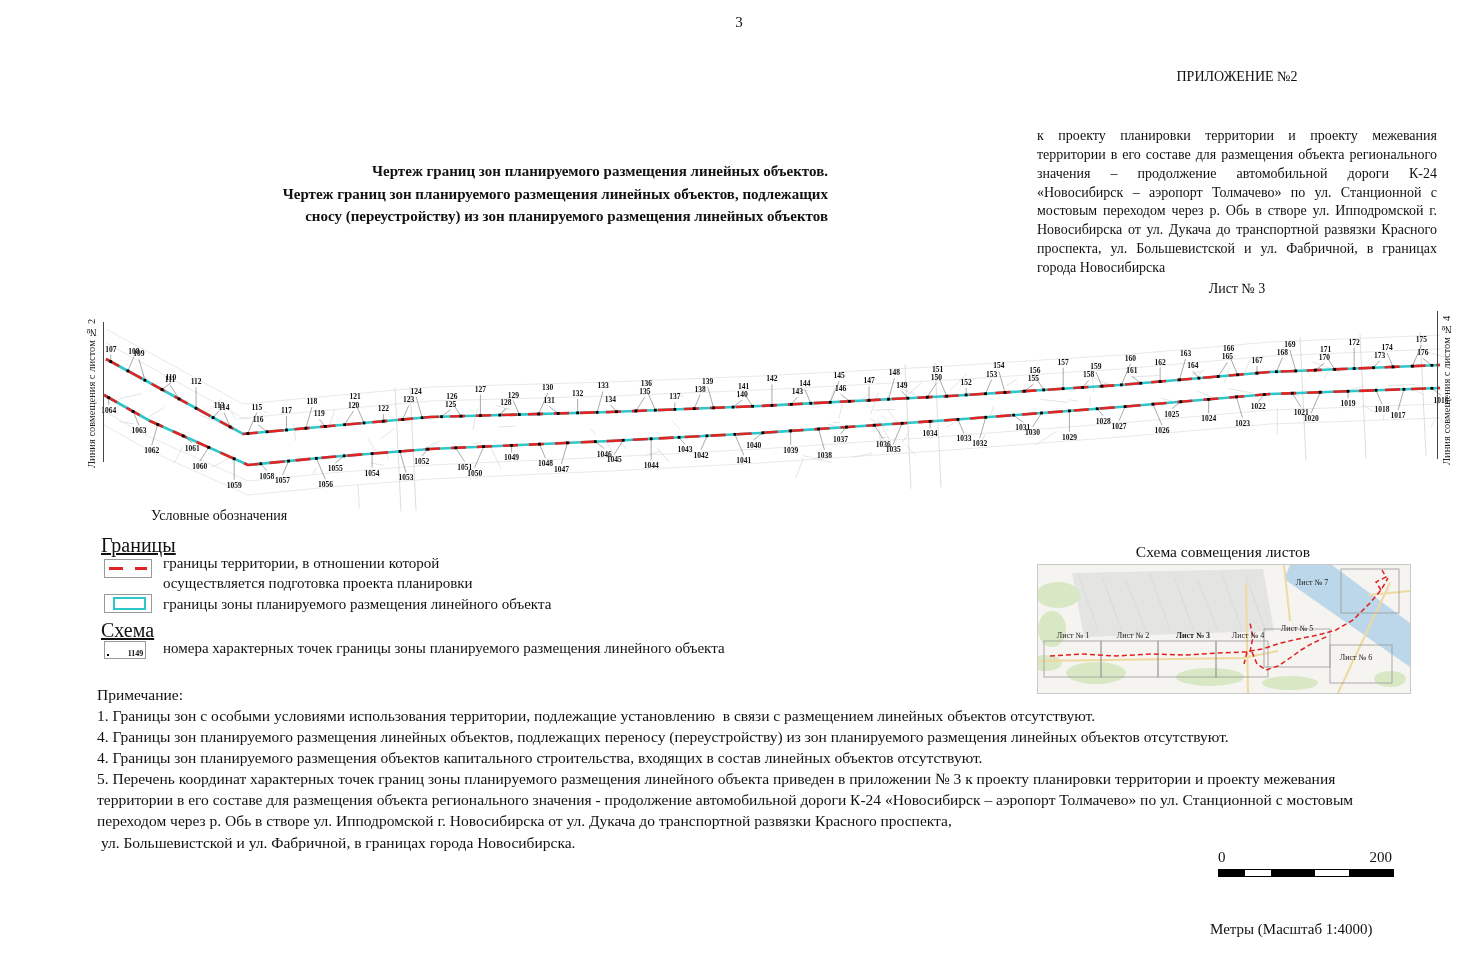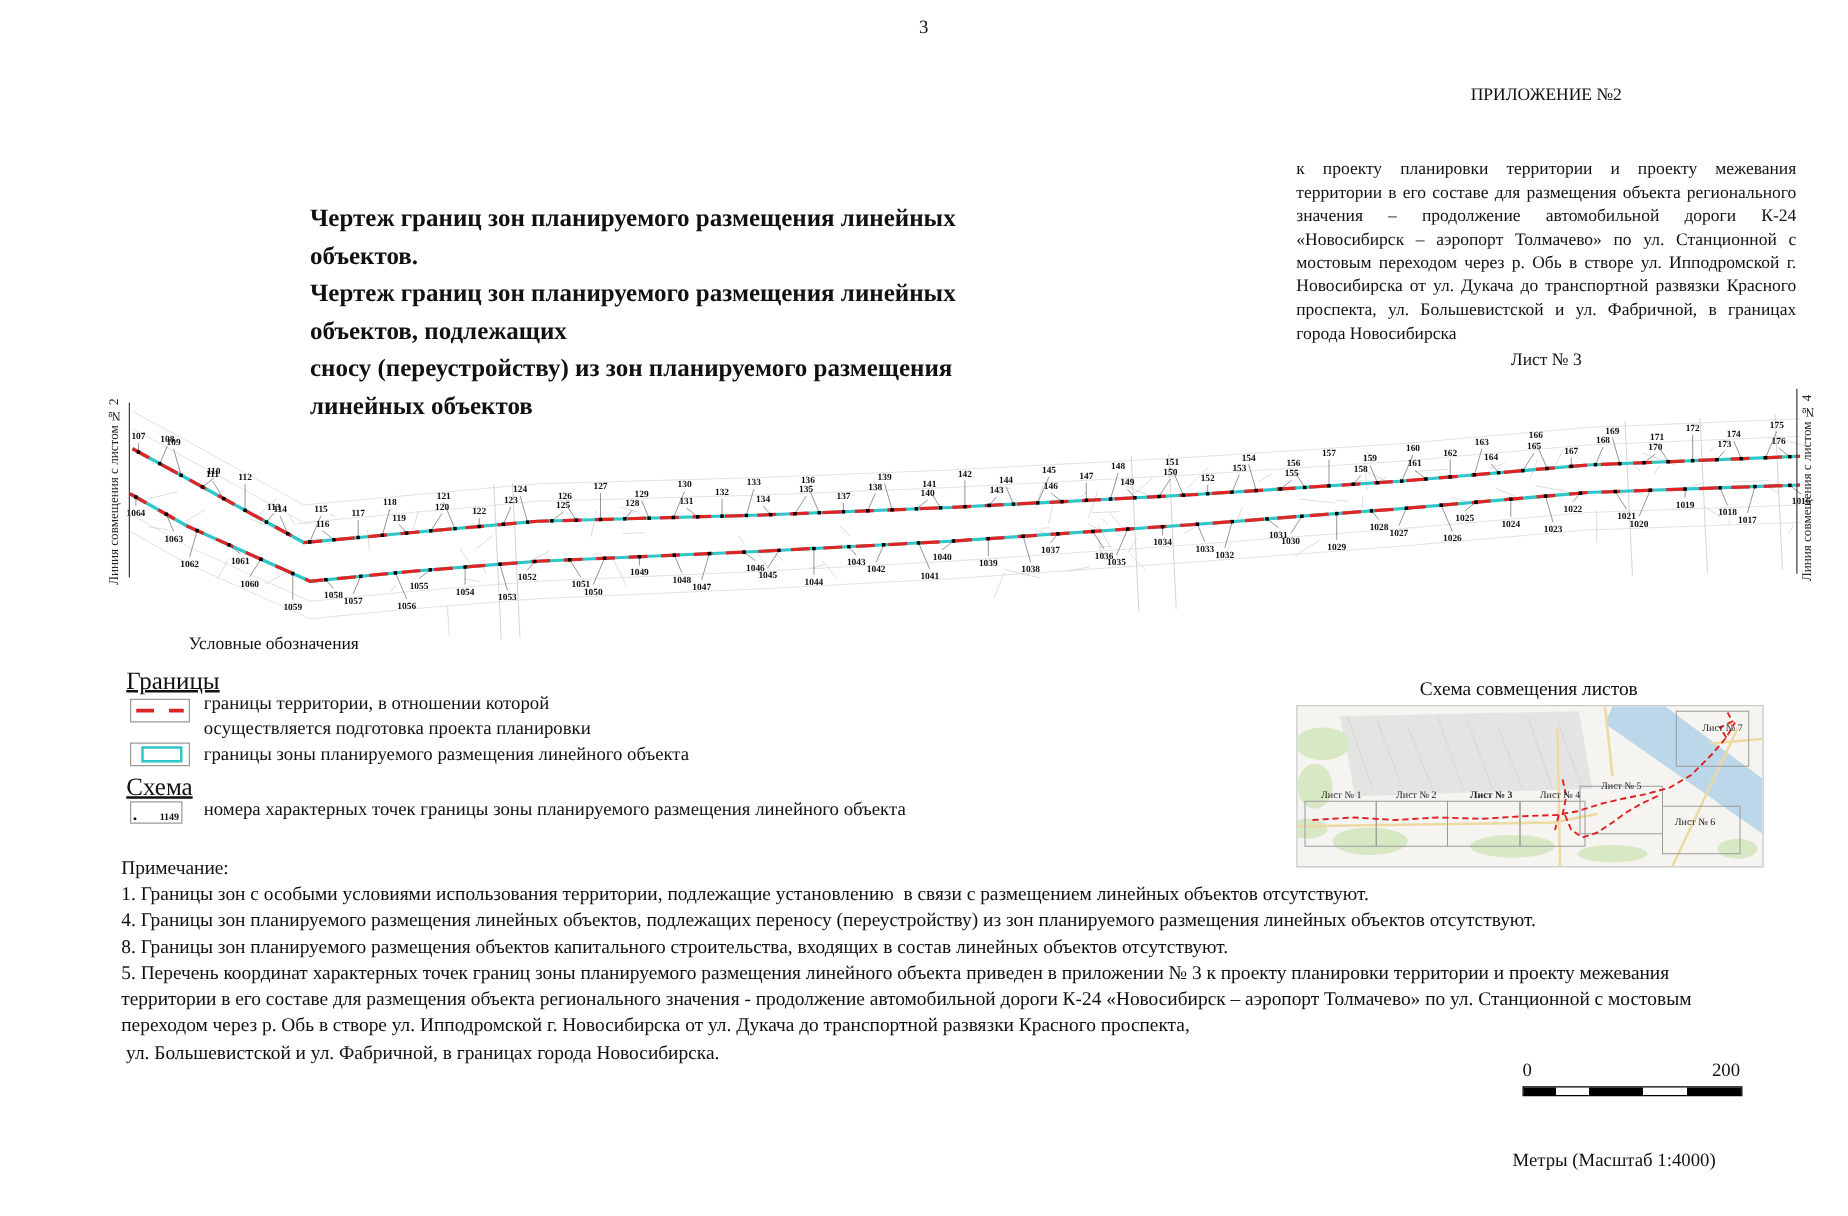--- a/index.html
+++ b/index.html
@@ -2,22 +2,22 @@
 <html><head>
 <meta charset="utf-8">
 <style>
   html,body { margin:0; padding:0; background:#fff; }
   body { width:1478px; height:973px; position:relative; overflow:hidden;
          font-family:"Liberation Serif", serif; color:#111; }
   .abs { position:absolute; }
 
   .page-number { left:0; right:0; top:14px; text-align:center; font-size:15px; }
 
-  .main-title { left:248px; top:160px; width:580px; text-align:left;
-                font-weight:bold; font-size:20px; line-height:1.5; }
+  .main-title { left:248px; top:160px; width:580px; text-align:right;
+                font-weight:bold; font-size:15px; line-height:1.5; }
 
   .appendix { left:1037px; top:68px; width:400px; font-size:14px; line-height:1.35; }
   .appendix-title { text-align:center; margin-bottom:2px; }
   .appendix-body { text-align:justify;margin-top:40px; }
   .appendix-sheet { text-align:center; margin-top:2px; }
 
   .edge-label { writing-mode:vertical-rl; transform:rotate(180deg);
                 font-size:10.5px; color:#222; white-space:nowrap; }
   .edge-rule { width:1px; background:#444; }
 
@@ -594,28 +594,28 @@
     <polyline points="209,87 206,99" fill="none" stroke="#e02020" stroke-width="1.5" stroke-dasharray="5 3"></polyline>
     <polyline points="343,25 338,17 348,12 344,5" fill="none" stroke="#e02020" stroke-width="1.5" stroke-dasharray="5 3"></polyline>
   </svg>
 <div id="inset-labels">
   <span class="sheet-label" style="left:1073px; top:631px;">Лист № 1</span>
   <span class="sheet-label" style="left:1133px; top:631px;">Лист № 2</span>
   <span class="sheet-label bold" style="left:1193px; top:631px;">Лист № 3</span>
   <span class="sheet-label" style="left:1248px; top:631px;">Лист № 4</span>
   <span class="sheet-label" style="left:1297px; top:624px;">Лист № 5</span>
   <span class="sheet-label" style="left:1356px; top:653px;">Лист № 6</span>
-  <span class="sheet-label" style="left:1378px; top:578px;">Лист № 7</span>
+  <span class="sheet-label" style="left:1312px; top:578px;">Лист № 7</span>
 </div>
 
 <div class="abs notes">
   <div class="note-title">Примечание:</div>
   <div class="note-item">1. Границы зон с особыми условиями использования территории, подлежащие установлению  в связи с размещением линейных объектов отсутствуют.</div>
   <div class="note-item">4. Границы зон планируемого размещения линейных объектов, подлежащих переносу (переустройству) из зон планируемого размещения линейных объектов отсутствуют.</div>
-  <div class="note-item">8. Границы зон планируемого размещения объектов капитального строительства, входящих в состав линейных объектов отсутствуют.</div>
+  <div class="note-item">4. Границы зон планируемого размещения объектов капитального строительства, входящих в состав линейных объектов отсутствуют.</div>
   <div class="note-item">5. Перечень координат характерных точек границ зоны планируемого размещения линейного объекта приведен в приложении № 3 к проекту планировки территории и проекту межевания территории в его составе для размещения объекта регионального значения - продолжение автомобильной дороги К-24 «Новосибирск – аэропорт Толмачево» по ул. Станционной с мостовым переходом через р. Обь в створе ул. Ипподромской г. Новосибирска от ул. Дукача до транспортной развязки Красного проспекта,
  ул. Большевистской и ул. Фабричной, в границах города Новосибирска.</div>
 </div>
 
 <div class="abs scalebar-nums">
   <span>0</span>
   <span>200</span>
 </div>
 <div class="abs scalebar-bar"></div>
 <div class="abs scalebar-caption">Метры (Масштаб 1:4000)</div>

